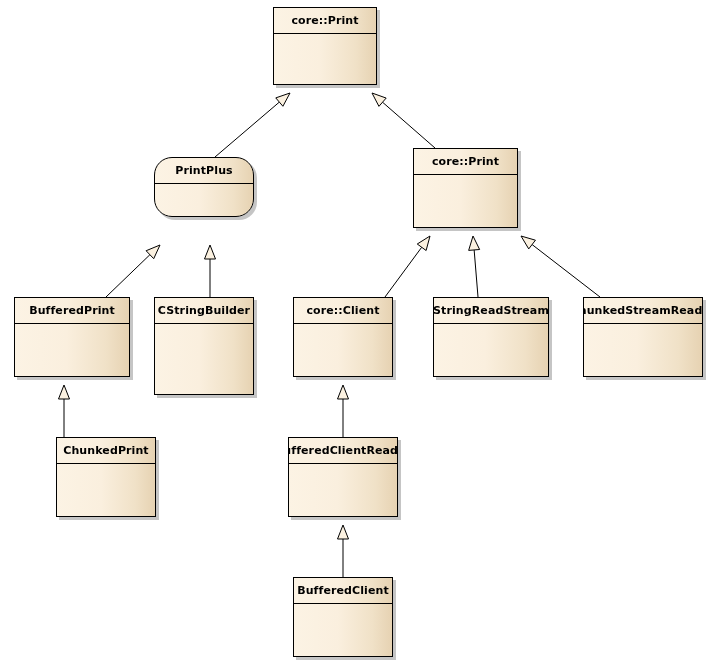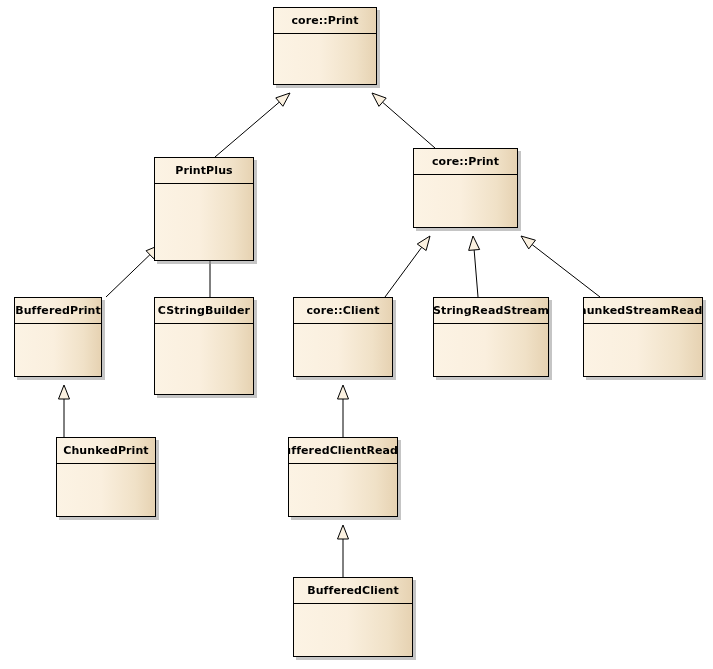--- a/index.html
+++ b/index.html
@@ -102,33 +102,33 @@
         <line x1="343" y1="577" x2="343" y2="539" stroke="#000000" stroke-width="1"></line>
         <polygon points="343,525 348.5,539 337.5,539" fill="#FBF1E0" stroke="#000000" stroke-width="1" stroke-linejoin="miter"></polygon>
       </g>
     </svg>
 <div class="uml-class" style="left: 273px; top: 7px; width: 104px; height: 78px;">
       <div class="name-compartment">
         <span class="class-name">core::Print</span>
       </div>
       <div class="attr-compartment" style="height: 51px;"></div>
     </div>
-    <div class="uml-class" style="left: 154px; top: 157px; width: 100px; height: 104px;">
+    <div class="uml-class" style="left: 154px; top: 157px; width: 100px; height: 60px; border-radius: 18px;">
       <div class="name-compartment">
         <span class="class-name">PrintPlus</span>
       </div>
       <div class="attr-compartment" style="height: 53px;"></div>
     </div>
     <div class="uml-class" style="left: 413px; top: 148px; width: 105px; height: 80px;">
       <div class="name-compartment">
         <span class="class-name">core::Print</span>
       </div>
       <div class="attr-compartment" style="height: 53px;"></div>
     </div>
-    <div class="uml-class" style="left: 14px; top: 297px; width: 88px; height: 80px;">
+    <div class="uml-class" style="left: 14px; top: 297px; width: 116px; height: 80px;">
       <div class="name-compartment">
         <span class="class-name">BufferedPrint</span>
       </div>
       <div class="attr-compartment" style="height: 53px;"></div>
     </div>
     <div class="uml-class" style="left: 154px; top: 297px; width: 100px; height: 98px;">
       <div class="name-compartment">
         <span class="class-name">CStringBuilder</span>
       </div>
       <div class="attr-compartment" style="height: 53px;"></div>
@@ -156,19 +156,19 @@
         <span class="class-name">ChunkedPrint</span>
       </div>
       <div class="attr-compartment" style="height: 53px;"></div>
     </div>
     <div class="uml-class" style="left: 288px; top: 437px; width: 110px; height: 80px;">
       <div class="name-compartment">
         <span class="class-name">BufferedClientReader</span>
       </div>
       <div class="attr-compartment" style="height: 53px;"></div>
     </div>
-    <div class="uml-class" style="left: 293px; top: 577px; width: 120px; height: 80px;">
+    <div class="uml-class" style="left: 293px; top: 577px; width: 100px; height: 80px;">
       <div class="name-compartment">
         <span class="class-name">BufferedClient</span>
       </div>
       <div class="attr-compartment" style="height: 53px;"></div>
     </div>
   </div>
 
 </body></html>

